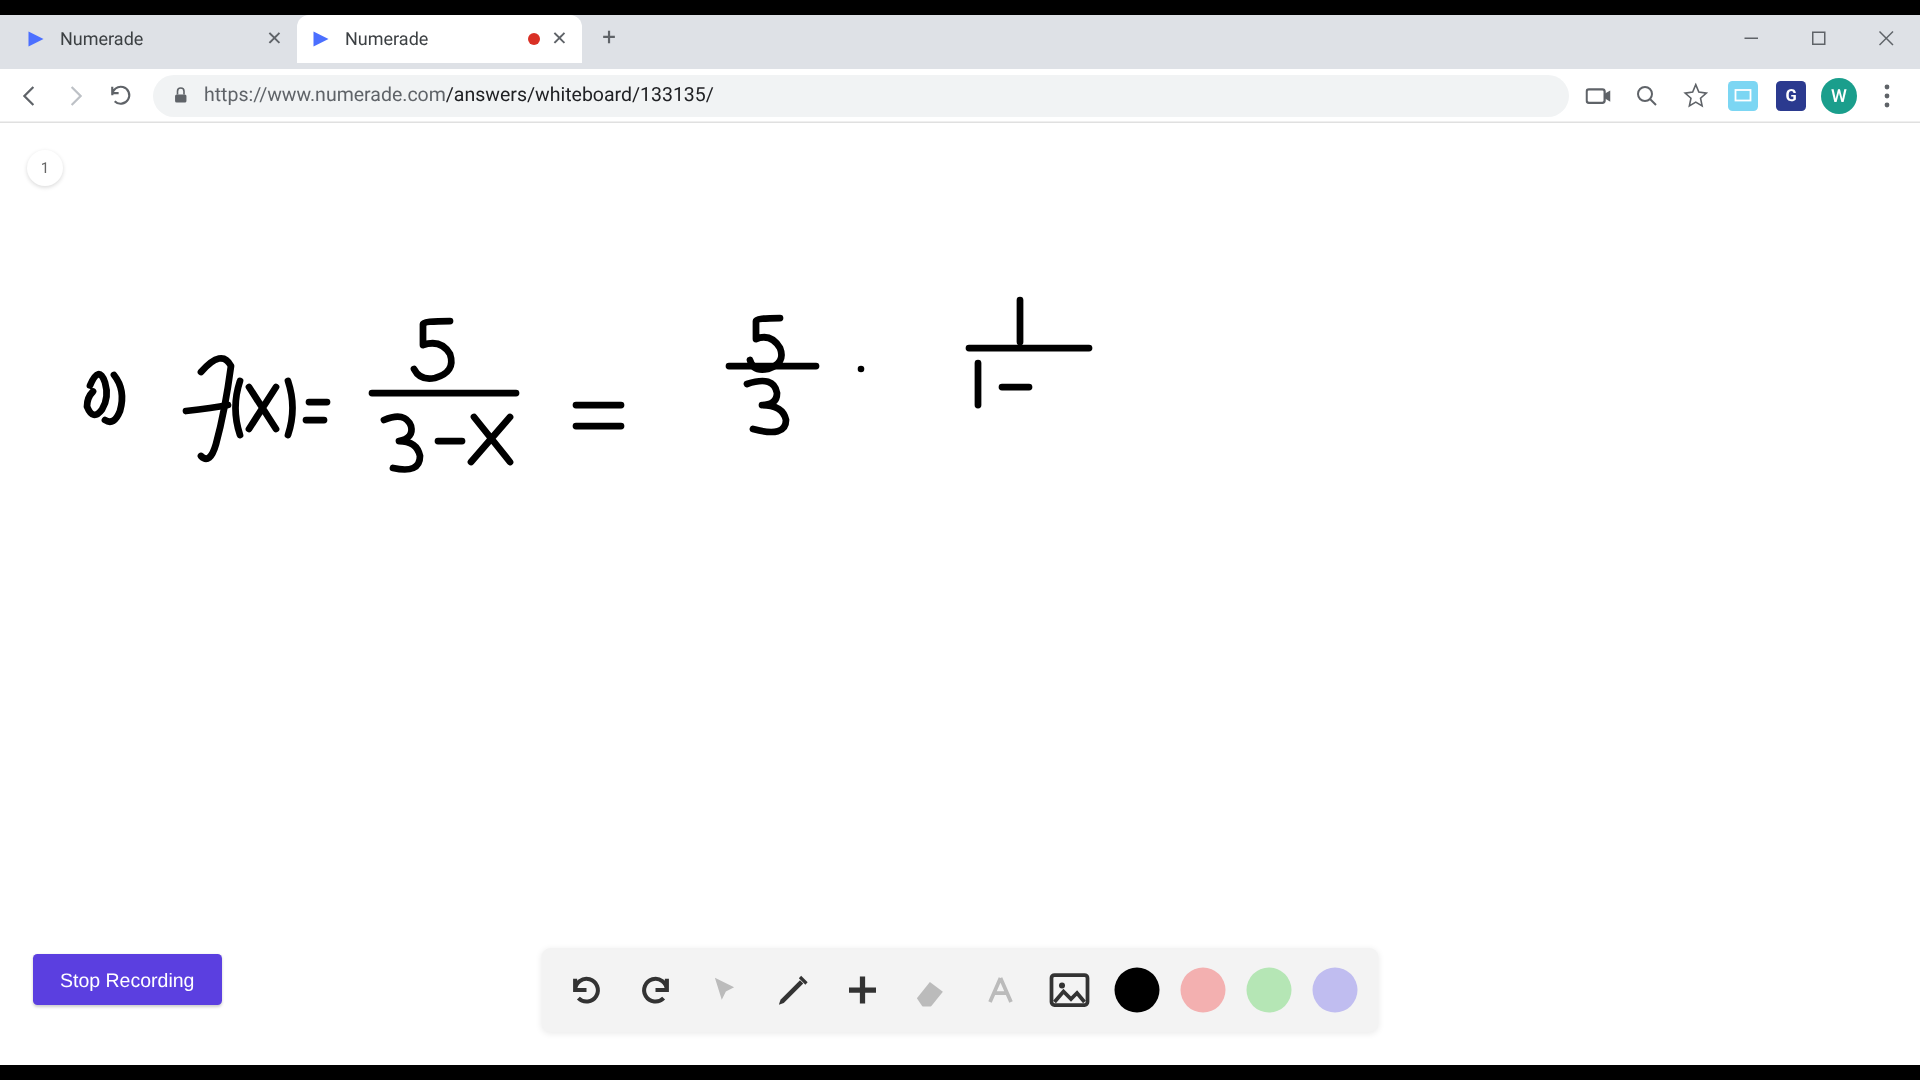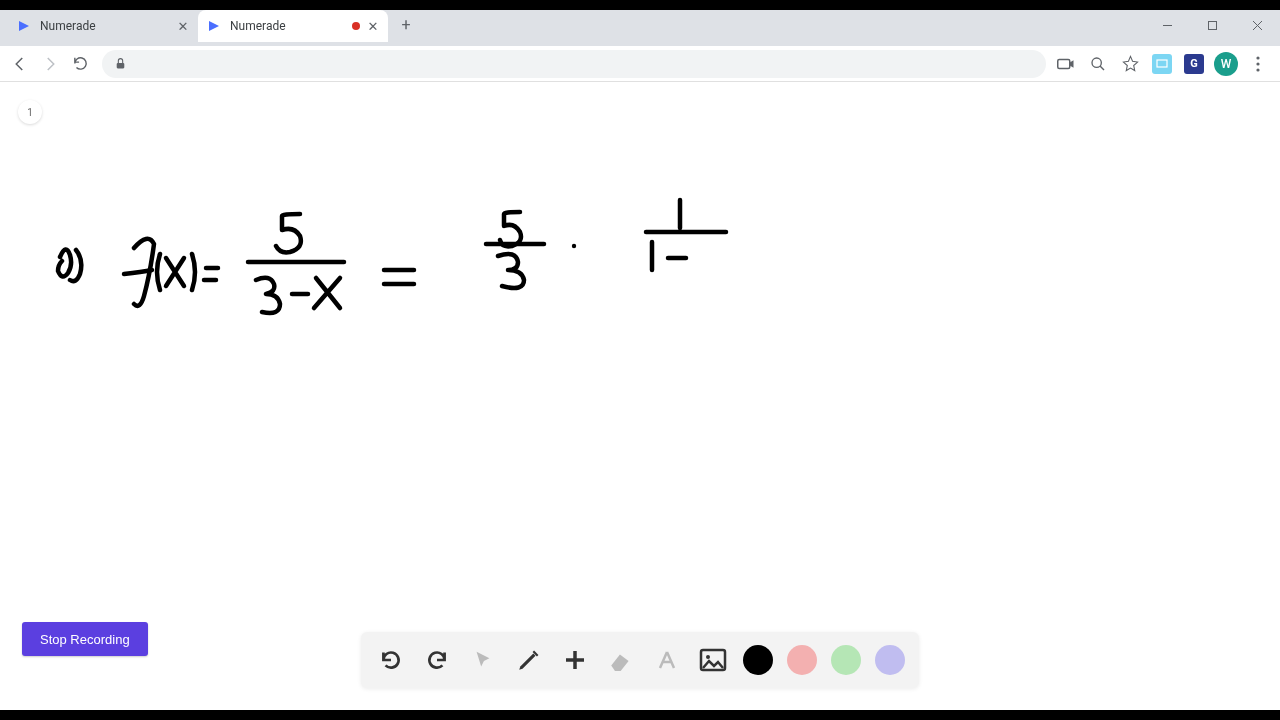--- a/index.html
+++ b/index.html
@@ -36,21 +36,21 @@
   .ext-square { width: 20px; height: 20px; border-radius: 3px; display: flex; align-items: center; justify-content: center; font-size: 11px; font-weight: bold; color: #fff; }
   .avatar { width: 24px; height: 24px; border-radius: 50%; background: #1a9e8c; color: #fff; display: flex; align-items: center; justify-content: center; font-size: 12px; font-weight: 500; }
 
   
   .content { position: relative; height: 628px; background: #fff; }
 
   .page-indicator { position: absolute; top: 18px; left: 18px; width: 24px; height: 24px; border-radius: 50%; background: #fff; box-shadow: 0 1px 3px rgba(0,0,0,0.15); display: flex; align-items: center; justify-content: center; font-size: 10px; color: #666; }
 
   .whiteboard-svg { position: absolute; top: 0; left: 0; }
 
-  .stop-rec { position: absolute; left: 22px; bottom: 54px; height: 34px; padding: 0 18px; background: #5b3fe0; color: #fff; border: none; border-radius: 3px; font-size: 13px; cursor: pointer; box-shadow: 0 1px 2px rgba(0,0,0,0.2); }
+  .stop-rec { position: absolute; left: 22px; bottom: 40px; height: 34px; padding: 0 18px; background: #5b3fe0; color: #fff; border: none; border-radius: 3px; font-size: 13px; cursor: pointer; box-shadow: 0 1px 2px rgba(0,0,0,0.2); }
 
   
   .tool-tray { position: absolute; left: 50%; transform: translateX(-50%); bottom: 22px; height: 56px; background: #f3f3f3; border-radius: 6px; display: flex; align-items: center; padding: 0 14px; gap: 14px; box-shadow: 0 1px 4px rgba(0,0,0,0.08); }
   .tool { width: 32px; height: 32px; display: flex; align-items: center; justify-content: center; cursor: pointer; color: #333; }
   .tool.disabled { color: #bbb; }
   .color-swatch { width: 30px; height: 30px; border-radius: 50%; cursor: pointer; }
 
   .favicon-play { width:0; height:0; border-left: 10px solid #4b6fff; border-top: 5px solid transparent; border-bottom: 5px solid transparent; }
 </style>
 </head>
@@ -113,20 +113,21 @@
         <svg width="17" height="17" viewBox="0 0 24 24">
           <path d="M4 12a8 8 0 1 1 2.3 5.6M4 4v6h6" fill="none" stroke="currentColor" stroke-width="2"></path>
         </svg>
       </div>
 
     <div class="omnibox">
       <span class="lock"><svg width="13" height="13" viewBox="0 0 24 24">
             <rect x="5" y="11" width="14" height="10" rx="2" fill="currentColor"></rect>
             <path d="M8 11V7a4 4 0 0 1 8 0v4" fill="none" stroke="currentColor" stroke-width="2"></path>
           </svg></span>
+      <span class="url-text"><span>https://www.numerade.com</span><span class="path">/answers/whiteboard/133135/</span></span>
     </div>
 
     <div class="right-icons">
       <div class="ext-icon">
           <svg width="18" height="14" viewBox="0 0 24 18">
             <rect x="1" y="3" width="16" height="12" rx="2" fill="none" stroke="currentColor" stroke-width="2"></rect>
             <path d="M17 7l5-3v10l-5-3" fill="currentColor"></path>
           </svg>
         </div>
       <div class="ext-icon">

